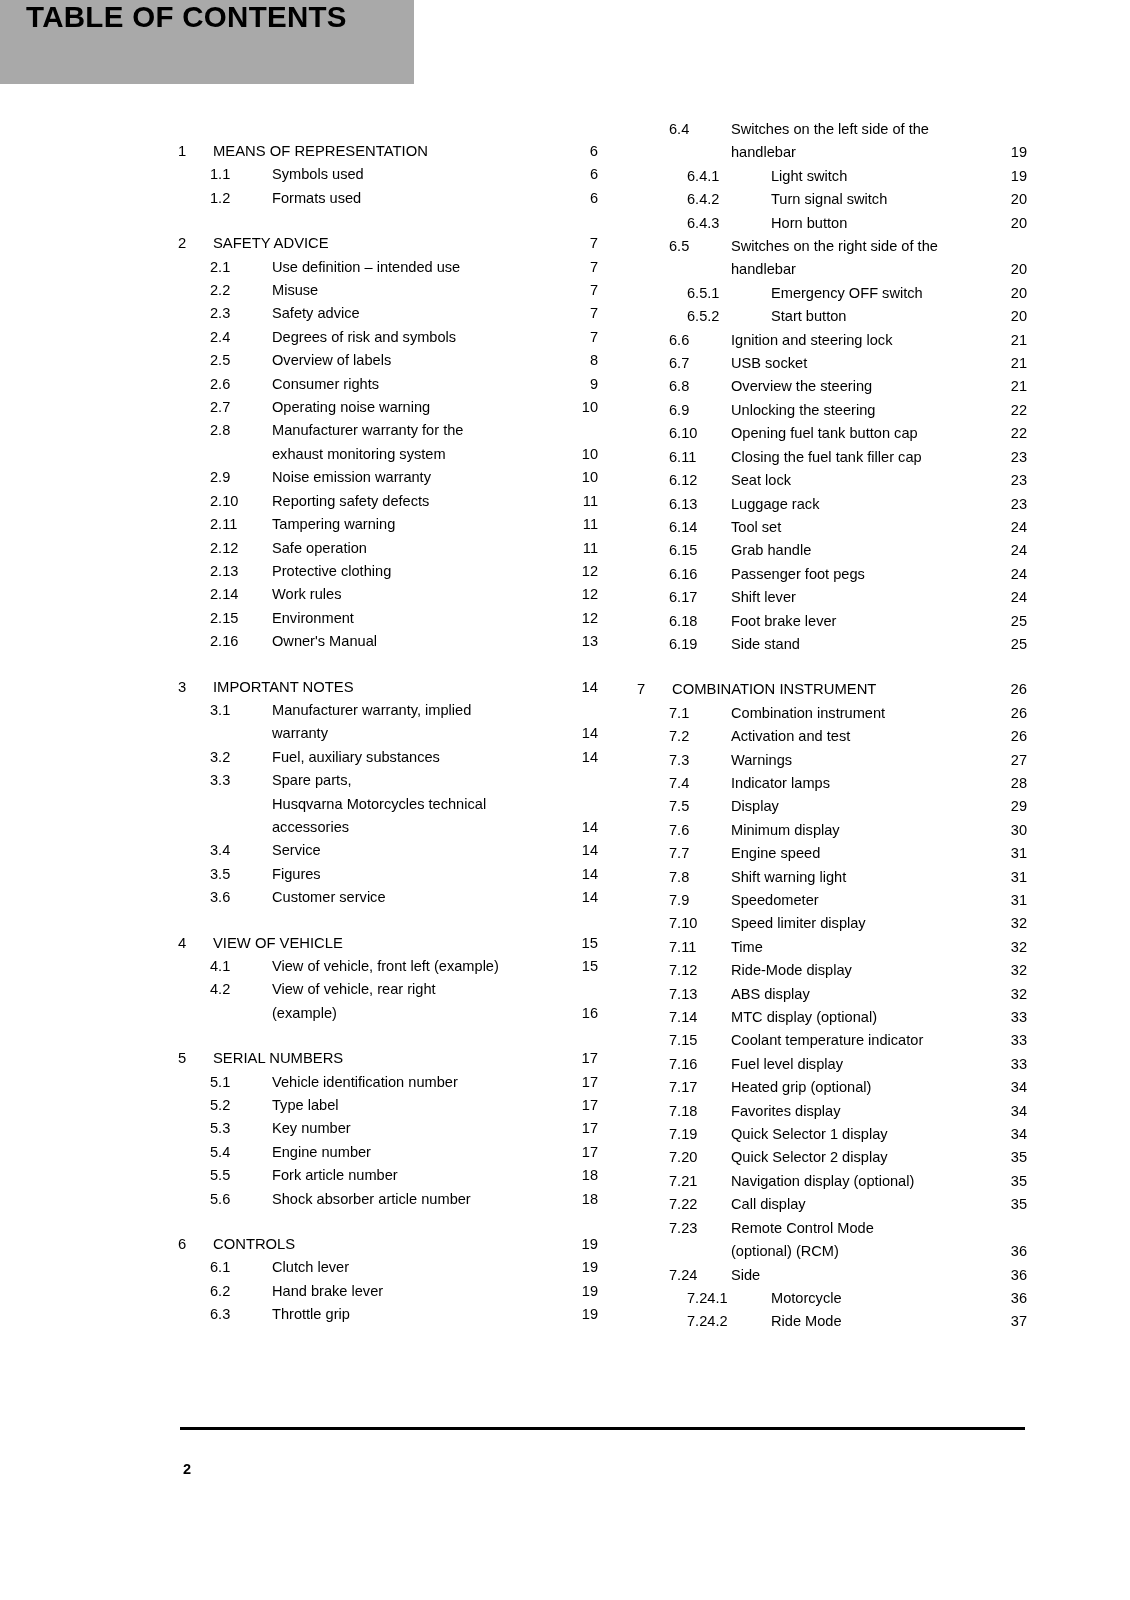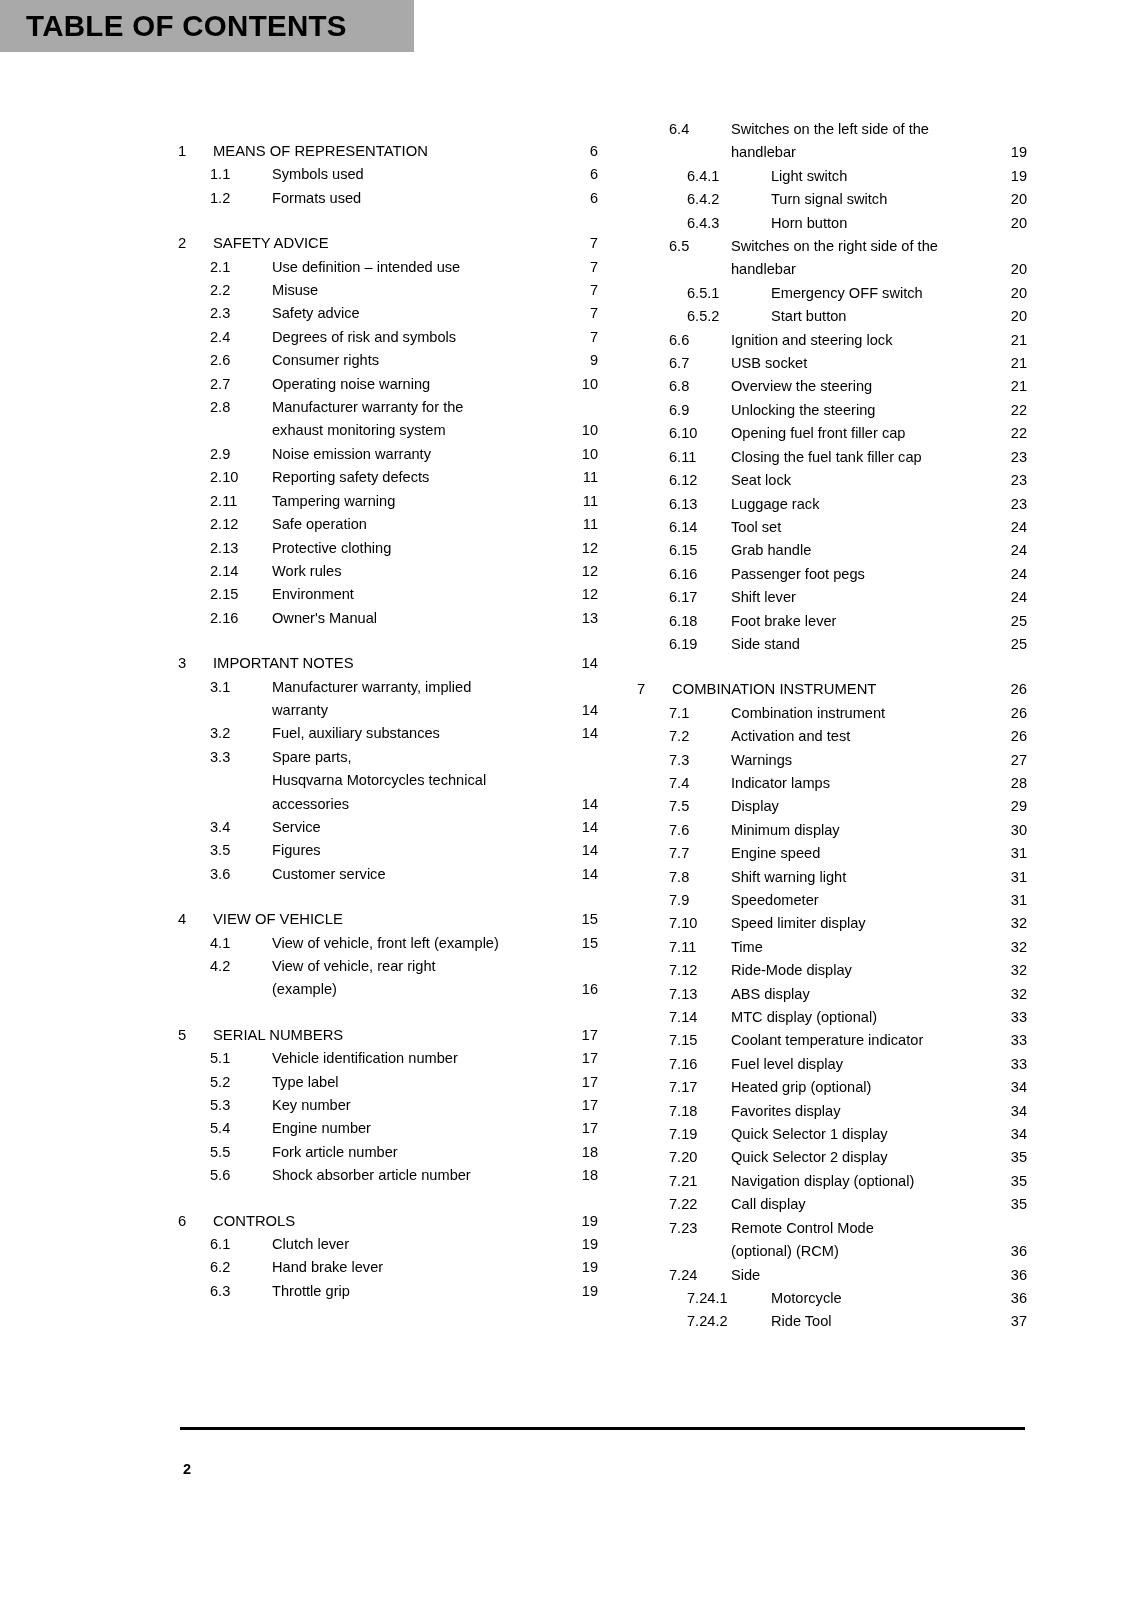--- a/index.html
+++ b/index.html
@@ -15,24 +15,23 @@
     color: #000000;
     overflow: hidden;
   }
 
   
   .header-banner {
     position: absolute;
     left: 0;
     top: 0;
     width: 414px;
-    height: 52px;
+    height: 84px;
     background: #a9a9a9;
     display: flex;
-    align-items: center;
   }
   .header-banner .title {
     margin-left: 26px;
     font-size: 29.5px;
     font-weight: bold;
     letter-spacing: 0.3px;
     color: #000;
     font-family: "Liberation Sans", sans-serif;
   }
 
@@ -221,20 +220,28 @@
       </div>
       <div class="entry lvl2">
         <span class="num">2.4</span>
         <span class="body">
           <span class="label">Degrees of risk and symbols</span>
           <span class="leader"></span>
           <span class="page">7</span>
         </span>
       </div>
       <div class="entry lvl2">
+        <span class="num">2.5</span>
+        <span class="body">
+          <span class="label">Overview of labels</span>
+          <span class="leader"></span>
+          <span class="page">8</span>
+        </span>
+      </div>
+      <div class="entry lvl2">
         <span class="num">2.6</span>
         <span class="body">
           <span class="label">Consumer rights</span>
           <span class="leader"></span>
           <span class="page">9</span>
         </span>
       </div>
       <div class="entry lvl2">
         <span class="num">2.7</span>
         <span class="body">
@@ -588,21 +595,21 @@
         <span class="num">6.9</span>
         <span class="body">
           <span class="label">Unlocking the steering</span>
           <span class="leader"></span>
           <span class="page">22</span>
         </span>
       </div>
       <div class="entry lvl2">
         <span class="num">6.10</span>
         <span class="body">
-          <span class="label">Opening fuel front filler cap</span>
+          <span class="label">Opening fuel tank button cap</span>
           <span class="leader"></span>
           <span class="page">22</span>
         </span>
       </div>
       <div class="entry lvl2">
         <span class="num">6.11</span>
         <span class="body">
           <span class="label">Closing the fuel tank filler cap</span>
           <span class="leader"></span>
           <span class="page">23</span>
@@ -879,21 +886,21 @@
         <span class="num">7.24.1</span>
         <span class="body">
           <span class="label">Motorcycle</span>
           <span class="leader"></span>
           <span class="page">36</span>
         </span>
       </div>
       <div class="entry lvl3">
         <span class="num">7.24.2</span>
         <span class="body">
-          <span class="label">Ride Tool</span>
+          <span class="label">Ride Mode</span>
           <span class="leader"></span>
           <span class="page">37</span>
         </span>
       </div>
     </div>
 </div>
 
 <div class="footer-rule"></div>
 <div class="page-number">2</div>
 

